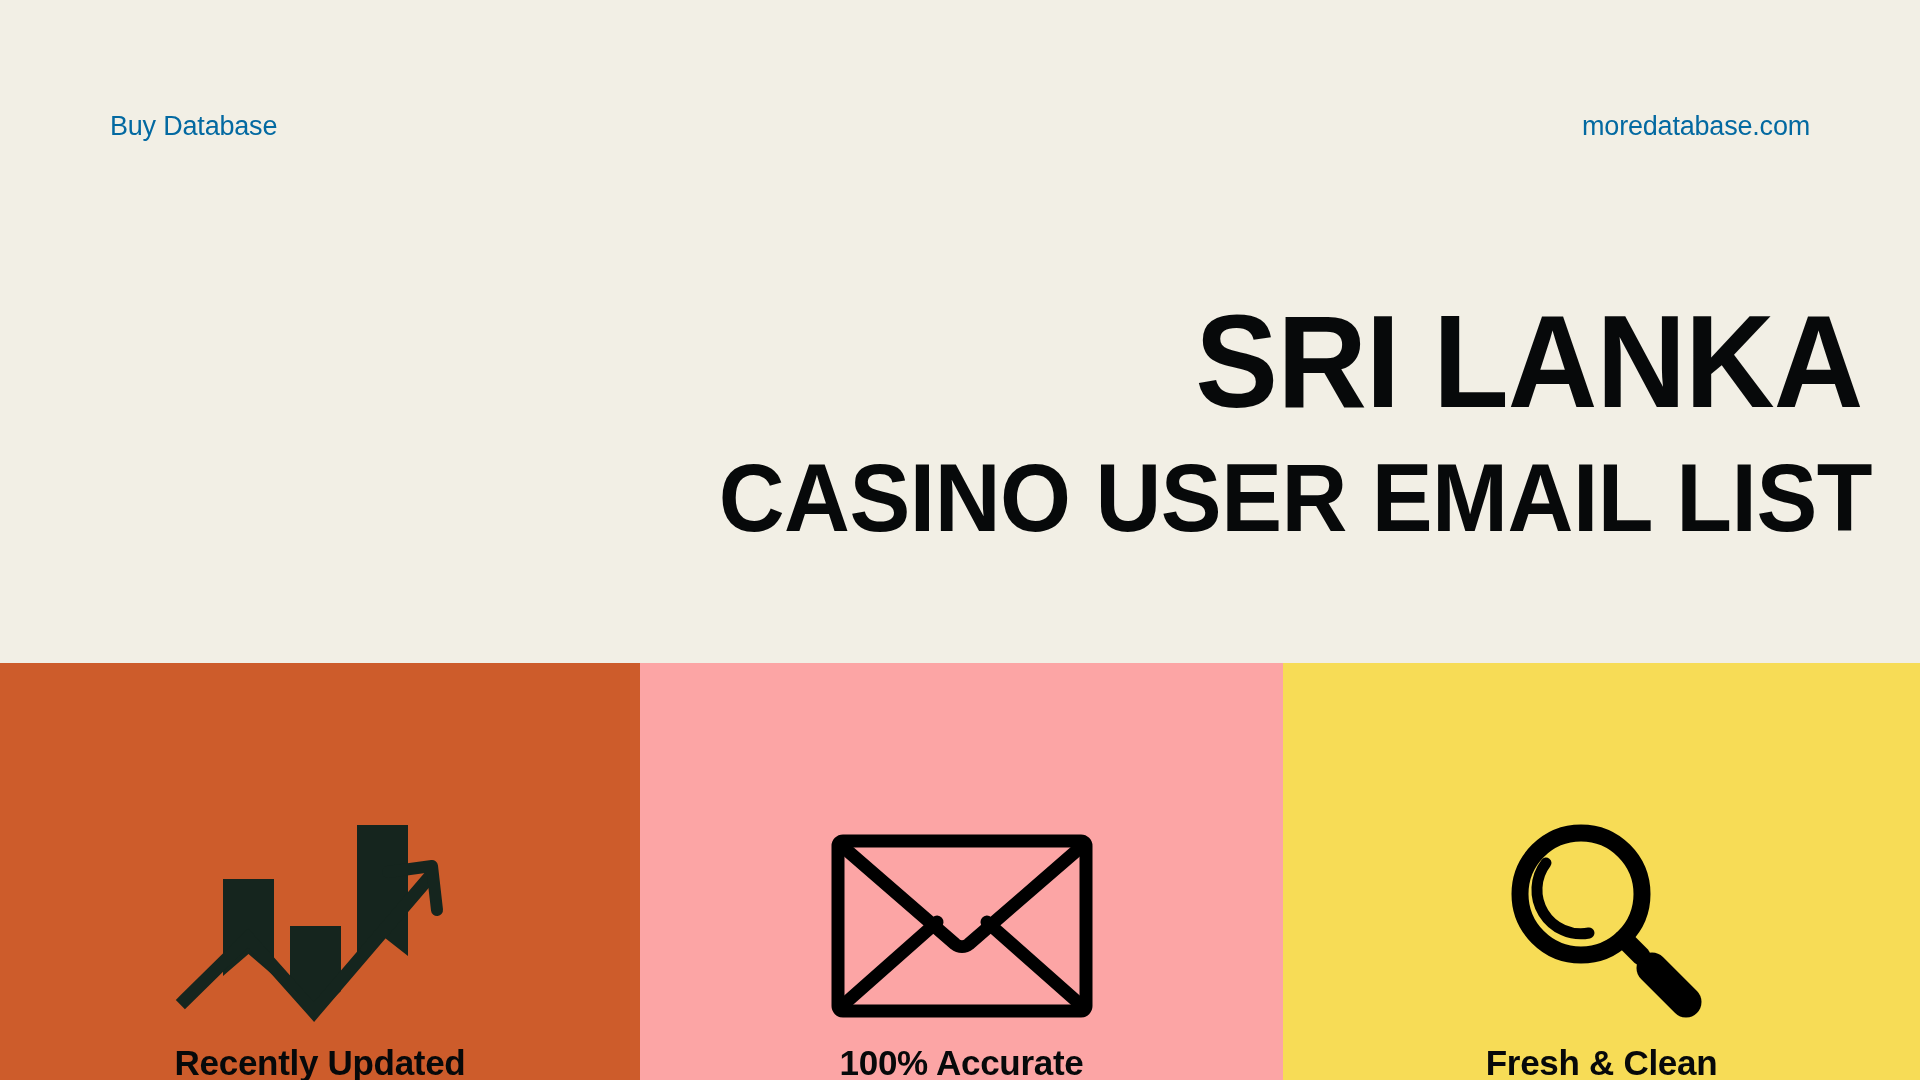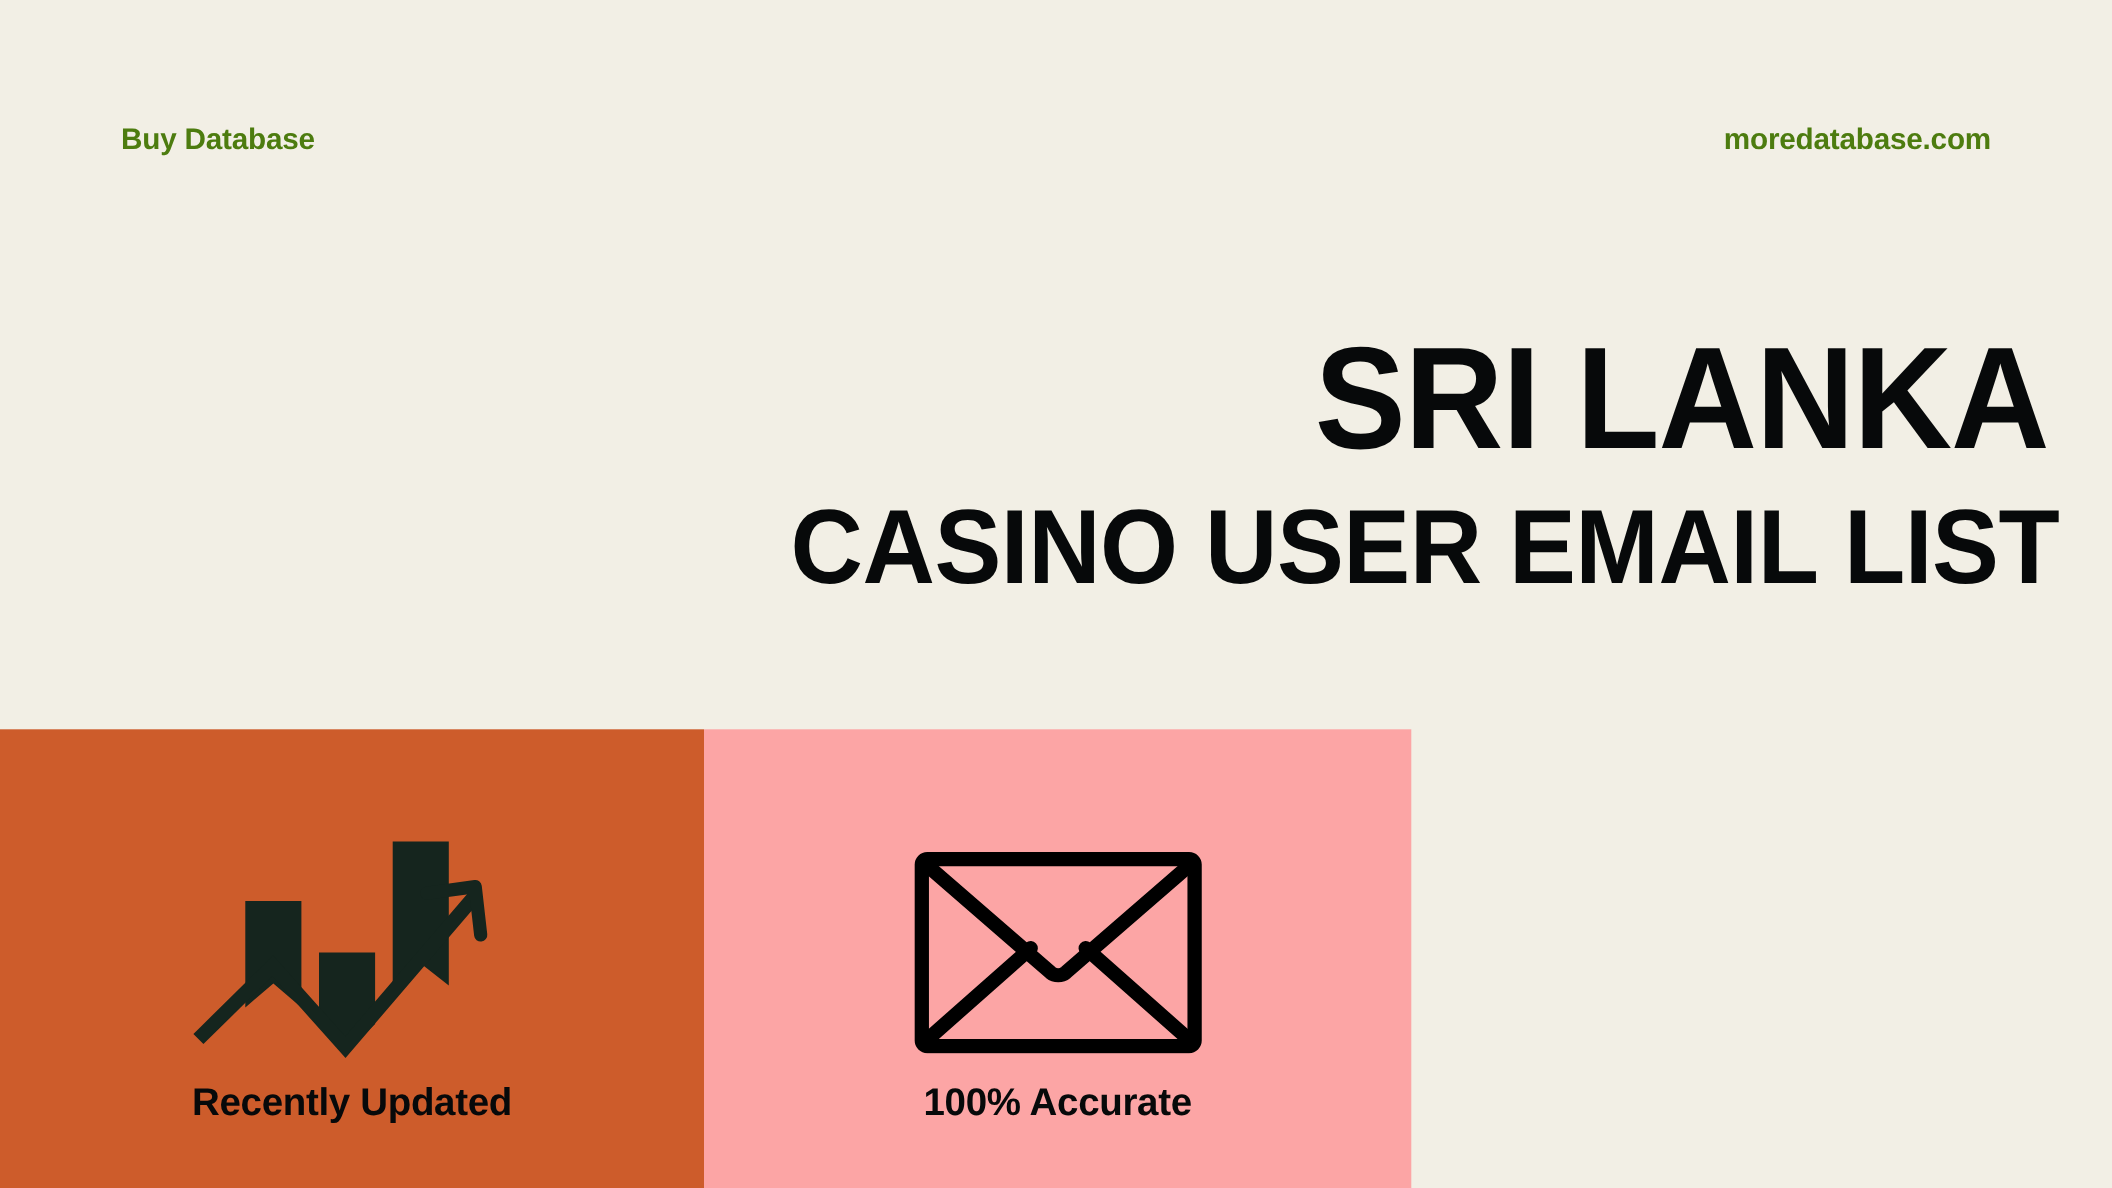--- a/index.html
+++ b/index.html
@@ -41,22 +41,22 @@
     display: flex;
     align-items: center;
     justify-content: space-between;
     padding: 0 110px;
     box-sizing: border-box;
   }
 
   .brand-left,
   .brand-right {
     font-size: 27px;
-    font-weight: bold;
-    color: #4d7c0f;
+    font-weight: normal;
+    color: #0369a1;
     letter-spacing: -0.2px;
     white-space: nowrap;
     line-height: 1;
     margin-top: 42px;
   }
 
   .titles {
     position: absolute;
     left: 0;
     right: 0;
@@ -95,21 +95,21 @@
     width: 1920px;
     height: 417px;
   }
 
   .panel {
     position: relative;
     height: 100%;
     display: flex;
     flex-direction: column;
     align-items: center;
-    justify-content: center;
+    justify-content: flex-end;
     box-sizing: border-box;
     overflow: hidden;
   }
 
   .panel-1 { width: 640px;  background: #CD5C2B; }
   .panel-2 { width: 643px;  background: #fca5a5; }
   .panel-3 { width: 637px;  background: #F7DC56; }
 
   .panel-icon {
     margin-top: 24px;
@@ -183,15 +183,30 @@
         <svg width="262" height="184" viewBox="0 0 262 184" aria-hidden="true">
           <rect x="7" y="7" width="248" height="170" rx="5" ry="5" fill="none" stroke="#000000" stroke-width="13"></rect>
           <path d="M11 12 L124 110 a11 11 0 0 0 14 0 L251 12" fill="none" stroke="#000000" stroke-width="13" stroke-linecap="round" stroke-linejoin="round"></path>
           <path d="M11 172 L106 88" fill="none" stroke="#000000" stroke-width="13" stroke-linecap="round"></path>
           <path d="M251 172 L156 88" fill="none" stroke="#000000" stroke-width="13" stroke-linecap="round"></path>
         </svg>
       </div>
       <div class="panel-label">100% Accurate</div>
     </div>
 
+    <div class="panel panel-3">
+      <div class="panel-icon">
+        <svg width="200" height="207" viewBox="0 0 200 207" aria-hidden="true">
+
+          <circle cx="79" cy="79" r="61" fill="none" stroke="#000000" stroke-width="17"></circle>
+
+          <path d="M44 48 a44 44 0 0 0 43 70" fill="none" stroke="#000000" stroke-width="11" stroke-linecap="round"></path>
+
+          <path d="M122 124 L139 141" fill="none" stroke="#000000" stroke-width="19" stroke-linecap="round"></path>
+
+          <path d="M150 153 L184 187" fill="none" stroke="#000000" stroke-width="31" stroke-linecap="round"></path>
+        </svg>
+      </div>
+      <div class="panel-label">Fresh &amp; Clean</div>
+    </div>
 
   </div>
 </div>
 
 </body></html>

